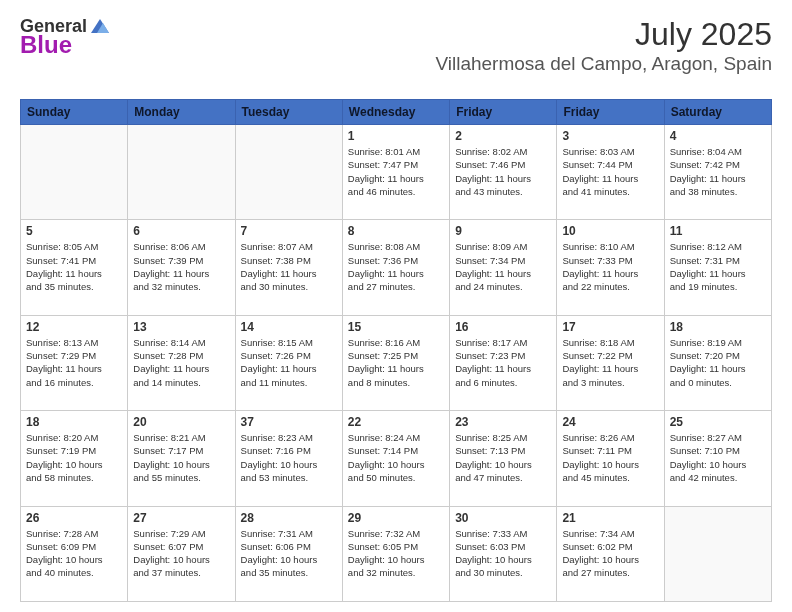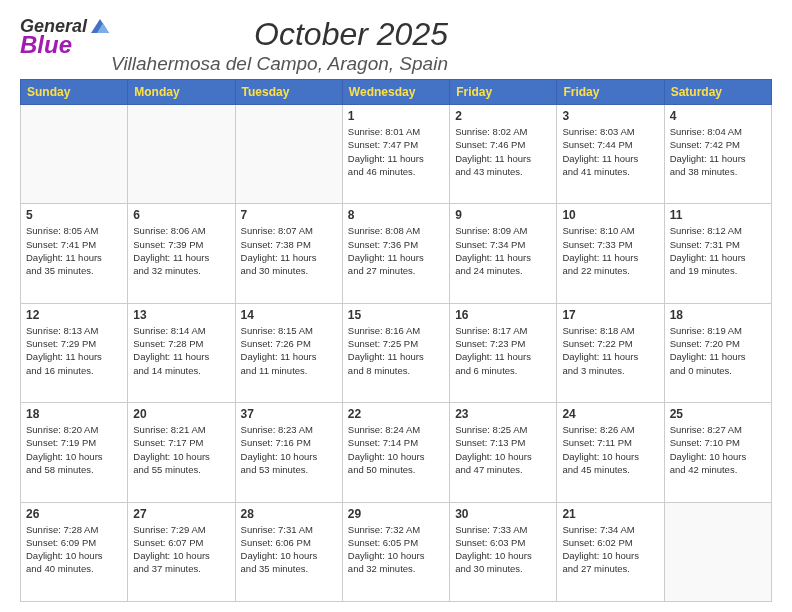--- a/index.html
+++ b/index.html
@@ -12,24 +12,23 @@
     }
     .page {
       width: 792px;
       height: 612px;
       padding: 16px 20px 10px 20px;
       display: flex;
       flex-direction: column;
     }
     .header {
       display: flex;
-      justify-content: flex-start;
+      justify-content: space-between;
       align-items: flex-start;
-      margin-bottom: 4px;
-      font-style: italic;
+      margin-bottom: 24px;
     }
     .logo {
       display: flex;
       align-items: center;
     }
     .logo-text-general {
       font-size: 18px;
       font-weight: bold;
       color: #333;
     }
@@ -52,21 +51,21 @@
     }
     .calendar {
       flex: 1;
       border: 1px solid #ccc;
       border-collapse: collapse;
       width: 100%;
       table-layout: fixed;
     }
     .calendar th {
       background-color: #4472c4;
-      color: #fde047;
+      color: #0f172a;
       text-align: left;
       padding: 5px 6px;
       font-size: 12px;
       border: 1px solid #3a62b0;
     }
     .calendar td {
       vertical-align: top;
       border: 1px solid #ccc;
       padding: 4px 5px;
       font-size: 9.5px;
@@ -98,21 +97,21 @@
           <span class="logo-text-general">General</span>
           <svg width="22" height="18" viewBox="0 0 22 18" style="margin-left:2px;margin-bottom:2px;">
             <polygon points="2,16 11,2 20,16" fill="#4472c4" stroke="none"></polygon>
             <polygon points="8,16 14,6 20,16" fill="#7baee8" stroke="none"></polygon>
           </svg>
         </div>
         <span class="logo-text-blue" style="margin-top:-6px;">Blue</span>
       </div>
     </div>
     <div class="title-section">
-      <div class="month-title">October 2025</div>
+      <div class="month-title">July 2025</div>
       <div class="location-title">Villahermosa del Campo, Aragon, Spain</div>
     </div>
   </div>
 
   <table class="calendar">
     <thead>
       <tr>
         <th>Sunday</th>
         <th>Monday</th>
         <th>Tuesday</th>

